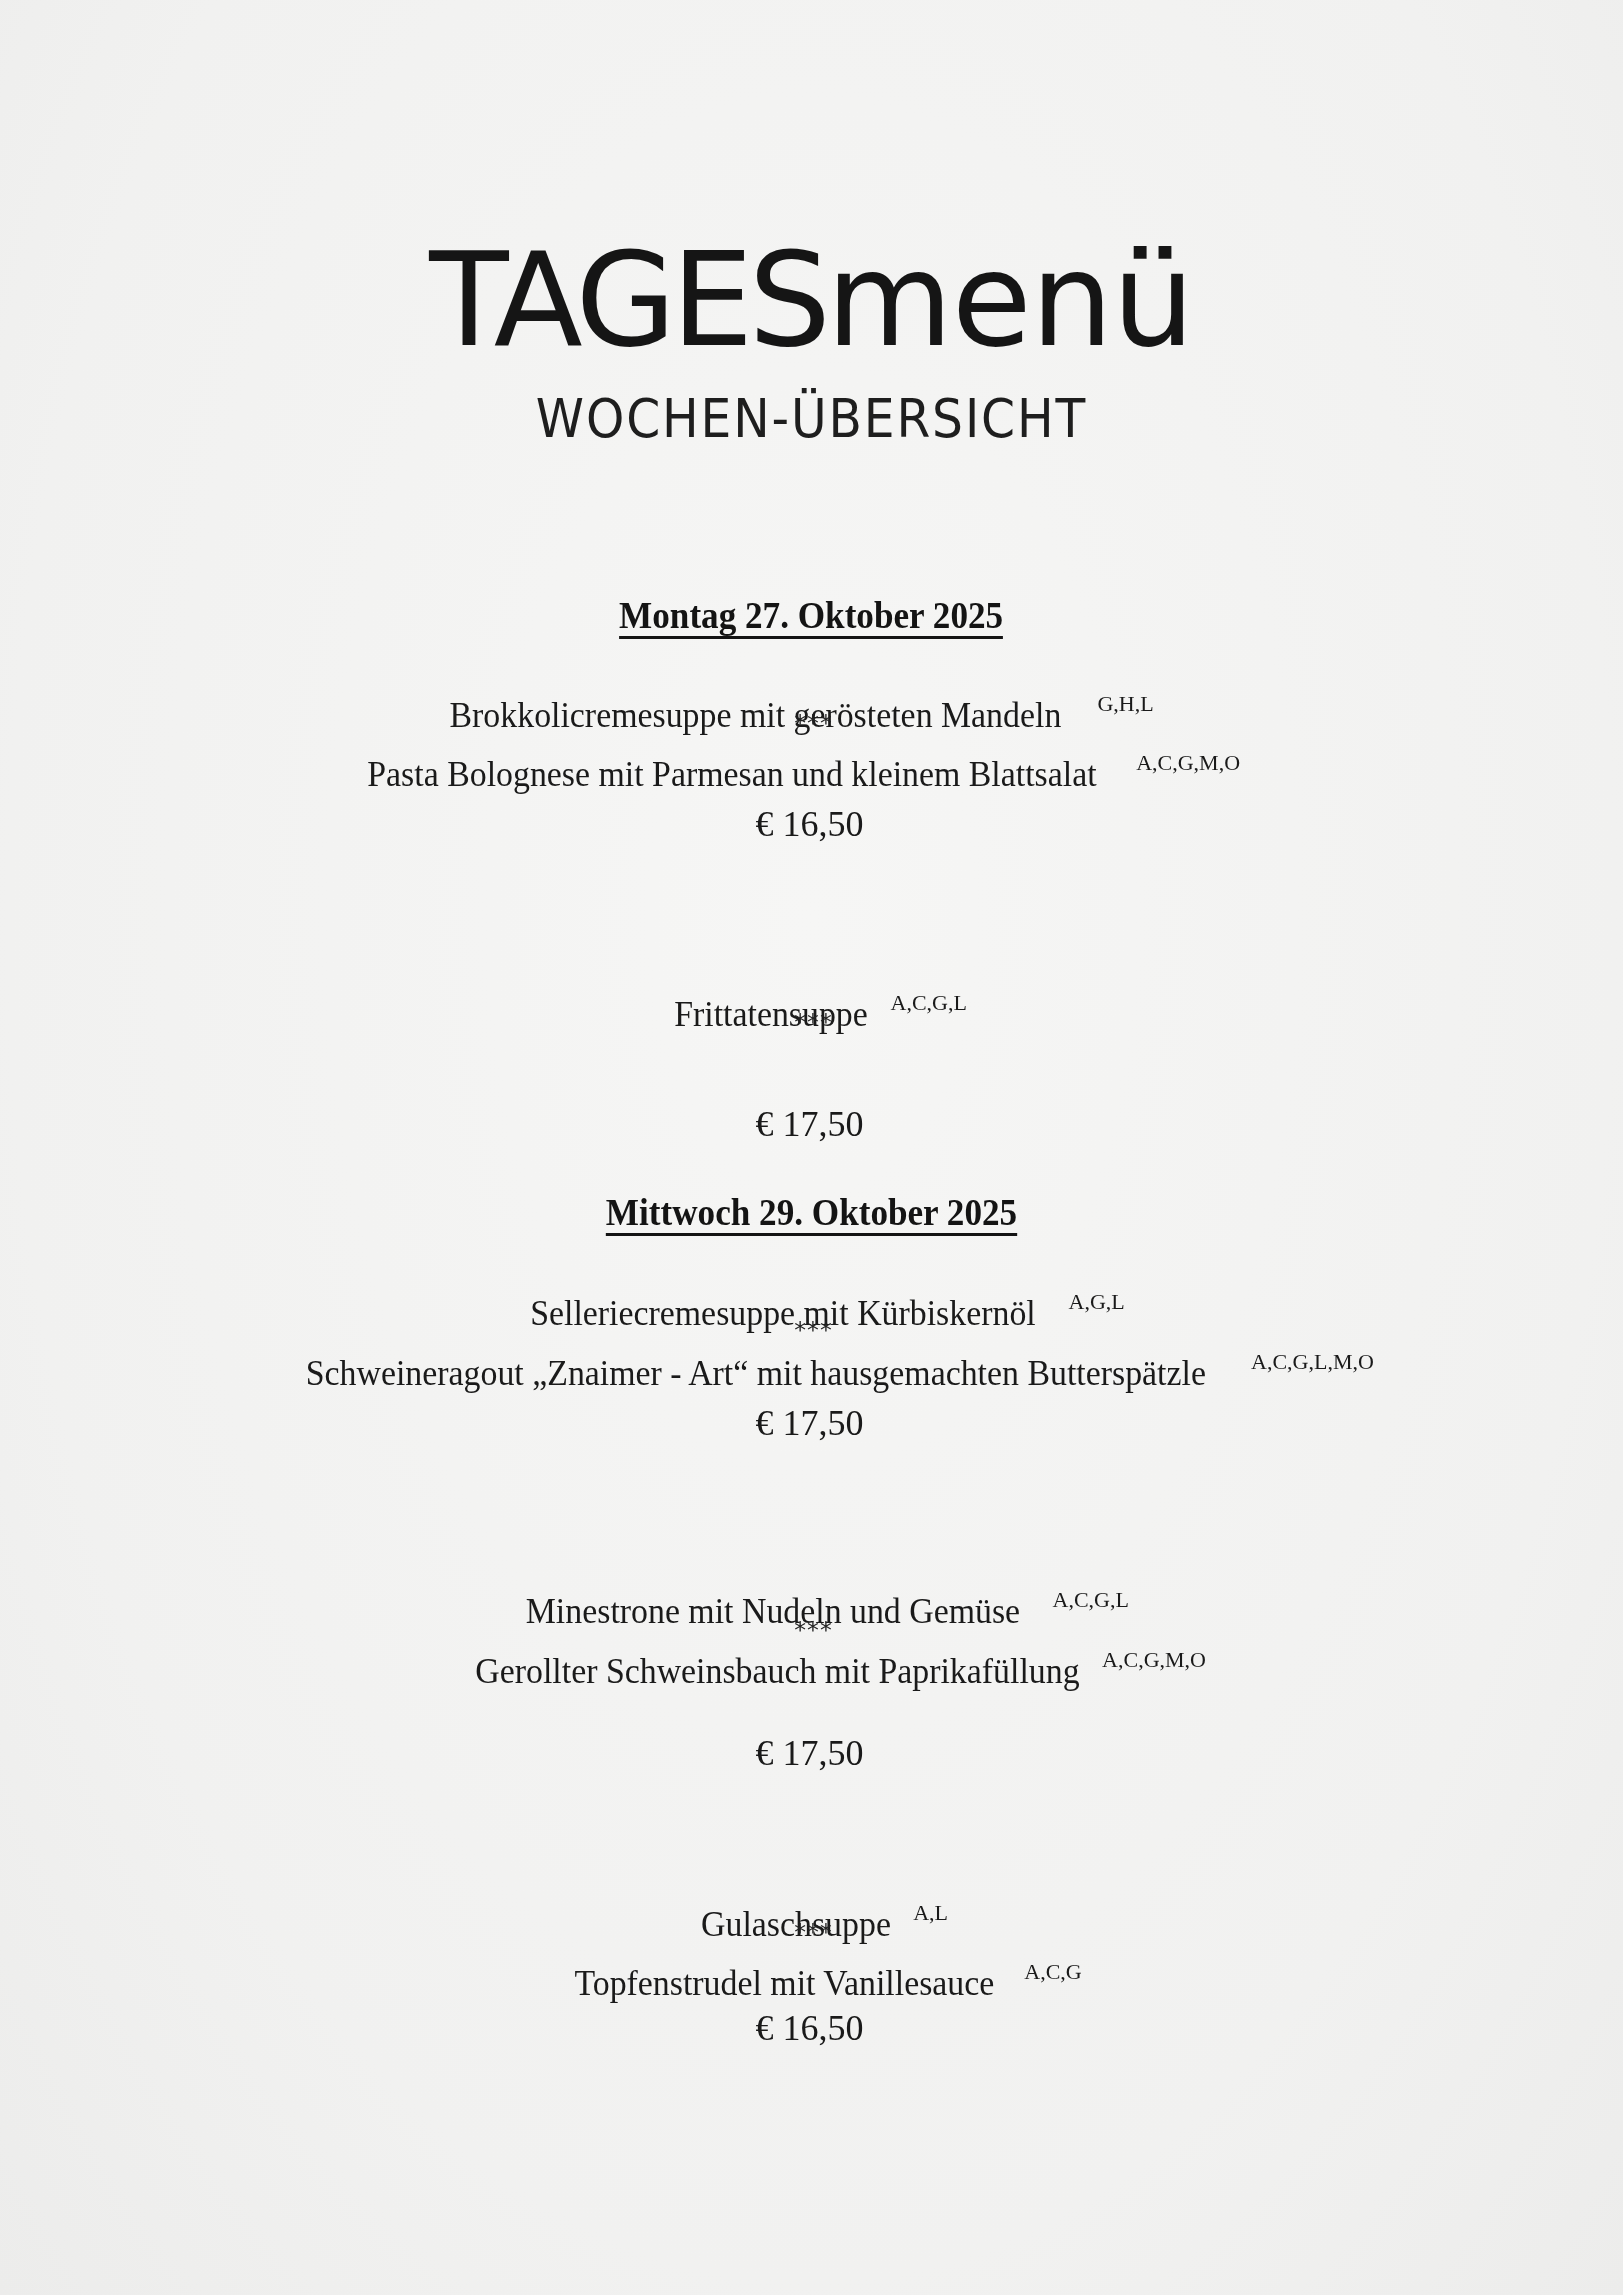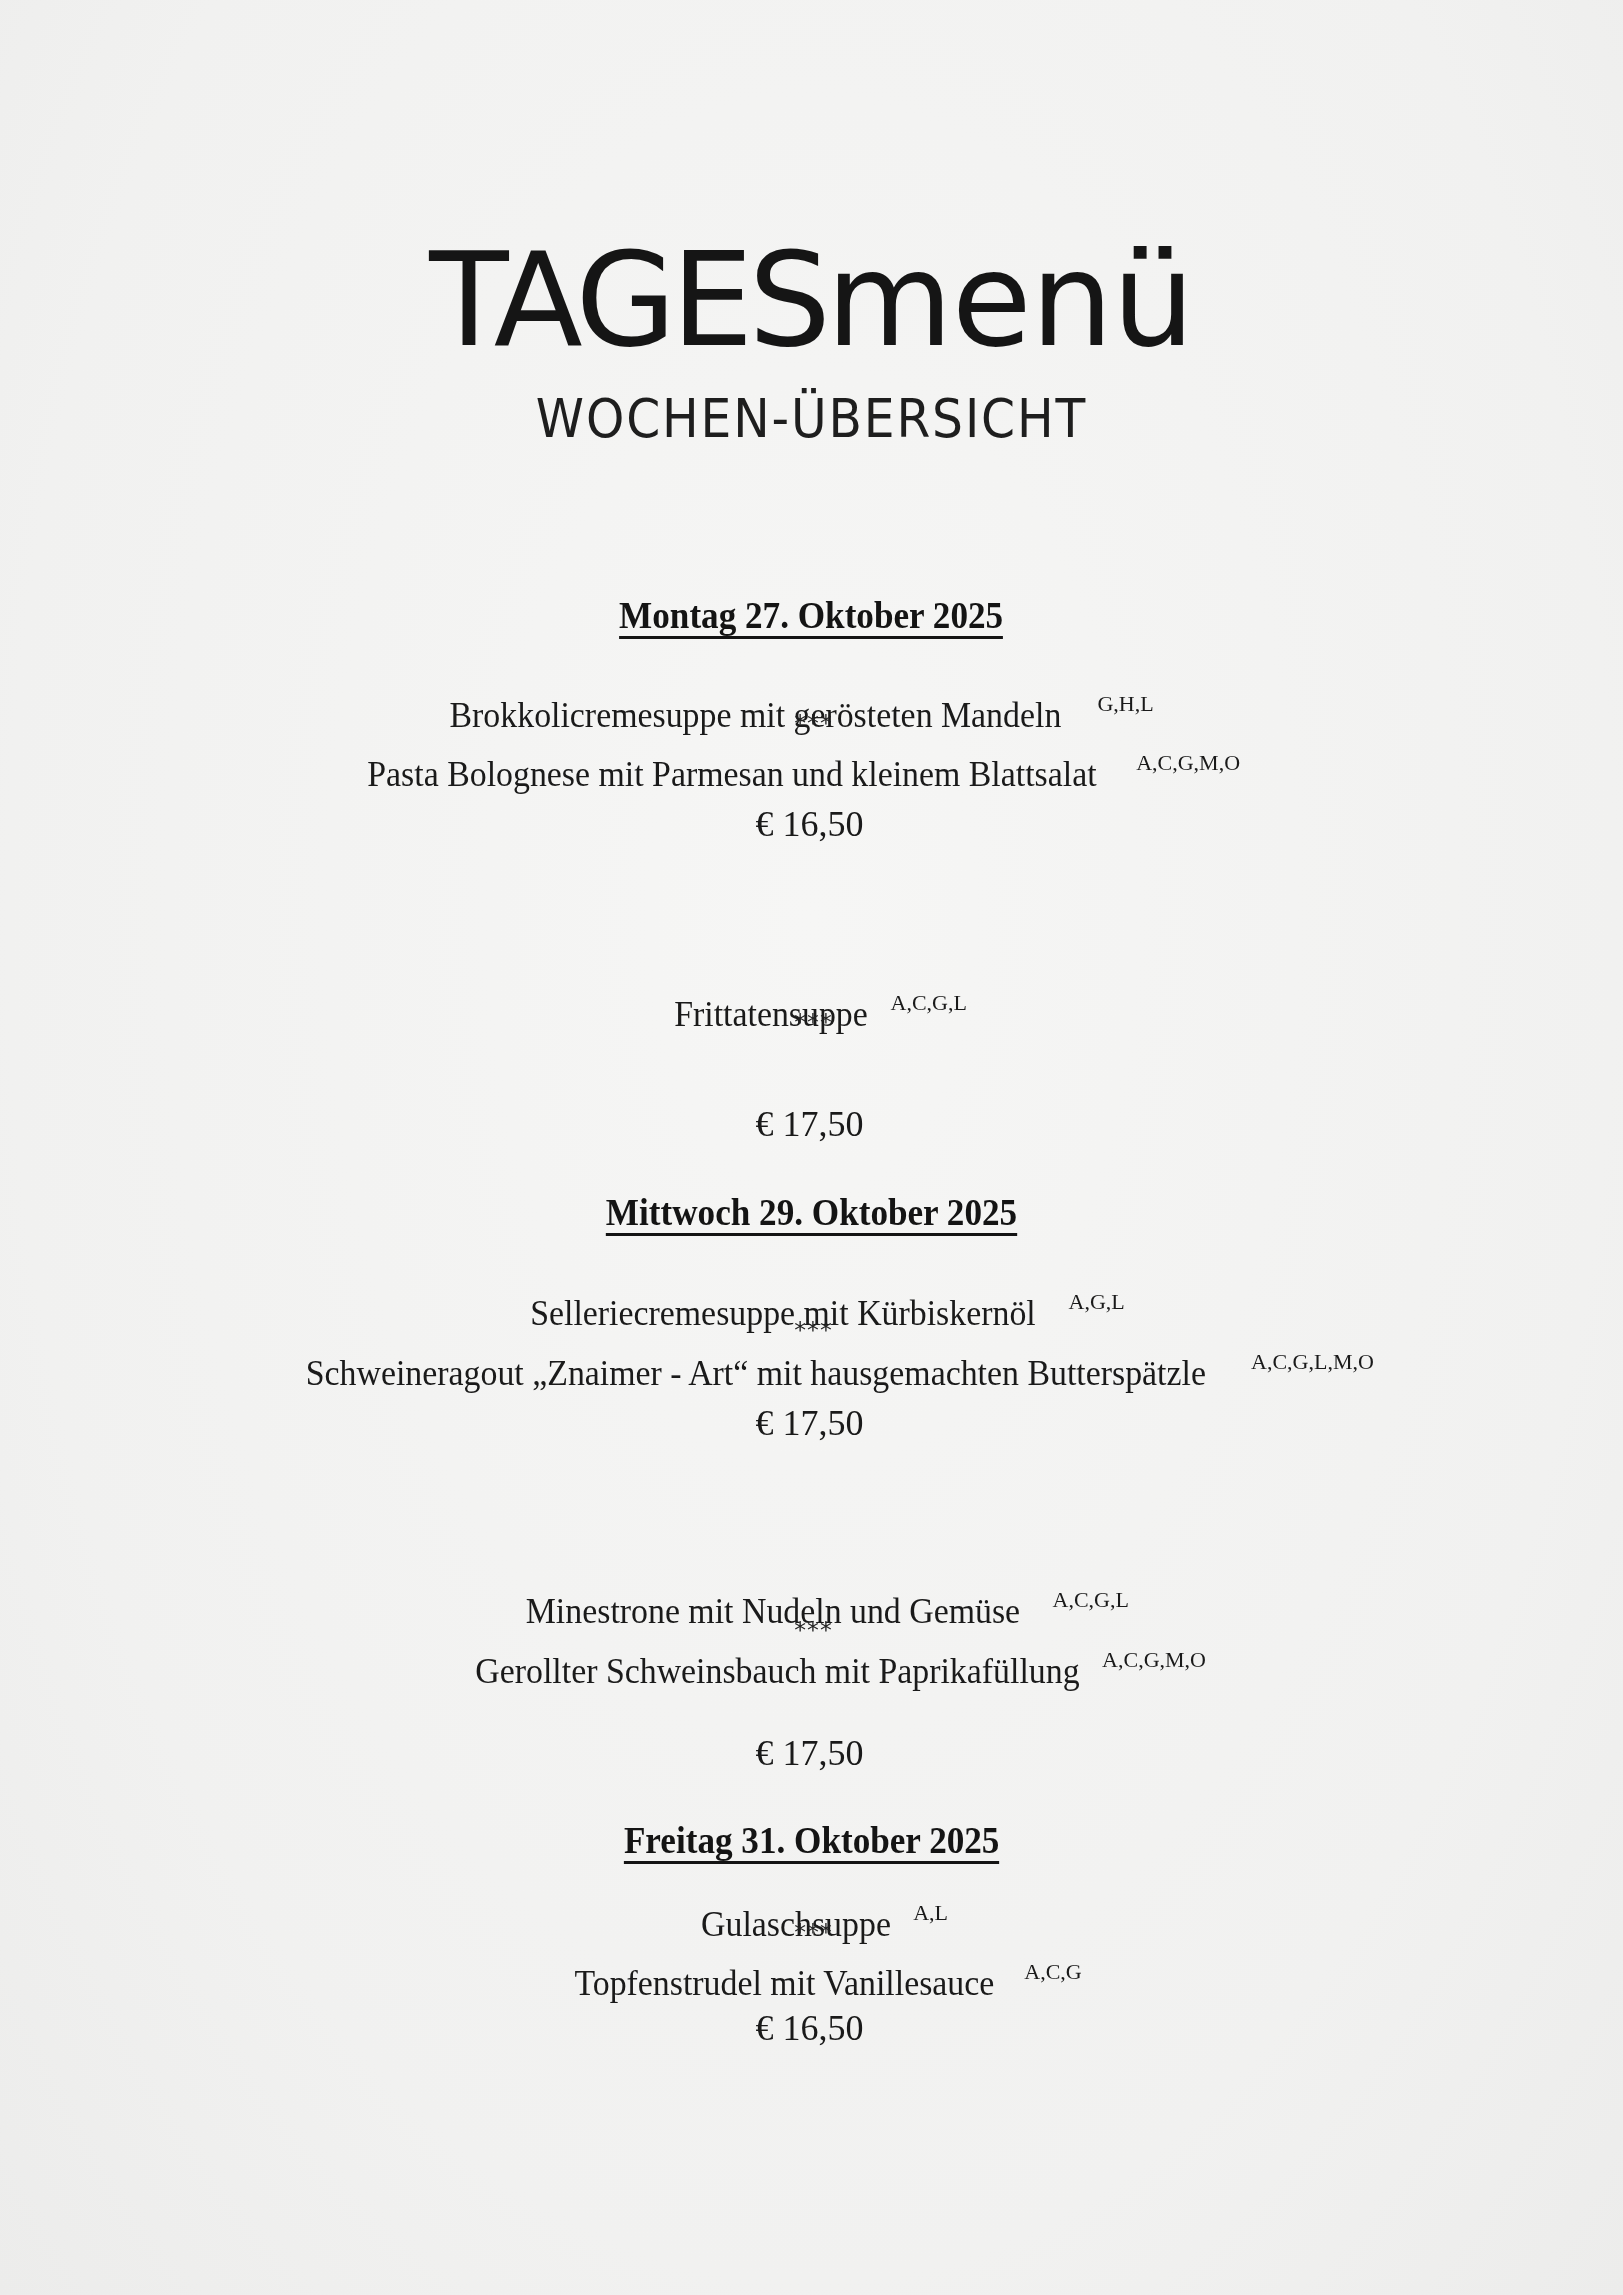--- a/index.html
+++ b/index.html
@@ -93,20 +93,19 @@
   <div class="center-line dish" style="top:1282px; left:7.9px"><span class="txt">Selleriecremesuppe mit Kürbiskernöl</span><span class="allergen">A,G,L</span></div>
   <div class="center-line sep" style="top:1321px; left:2px">***</div>
   <div class="center-line dish" style="top:1342px; left:13.8px"><span class="txt">Schweineragout „Znaimer - Art“ mit hausgemachten Butterspätzle</span><span class="allergen">A,C,G,L,M,O</span></div>
   <div class="center-line price" style="top:1404px; left:-2px">€ 17,50</div>
 
   <div class="center-line dish" style="top:1580px; left:7.9px"><span class="txt">Minestrone mit Nudeln und Gemüse</span><span class="allergen">A,C,G,L</span></div>
   <div class="center-line sep" style="top:1621px; left:2px">***</div>
   <div class="center-line dish" style="top:1640px; left:19.7px"><span class="txt">Gerollter Schweinsbauch mit Paprikafüllung</span><span class="allergen" style="margin-left:2.9px">A,C,G,M,O</span></div>
   <div class="center-line price" style="top:1734px; left:-2px">€ 17,50</div>
 
-  <div class="center-line day-heading" style="top:1821px"><span>Freitag 31. Oktober 2025</span></div>
   <div class="center-line dish" style="top:1893px; left:9.8px"><span class="txt">Gulaschsuppe</span><span class="allergen">A,L</span></div>
   <div class="center-line sep" style="top:1923px; left:2px">***</div>
   <div class="center-line dish" style="top:1952px; left:9.8px"><span class="txt">Topfenstrudel mit Vanillesauce</span><span class="allergen">A,C,G</span></div>
   <div class="center-line price" style="top:2009px; left:-2px">€ 16,50</div>
 
 </div>
 
 
 </body></html>

